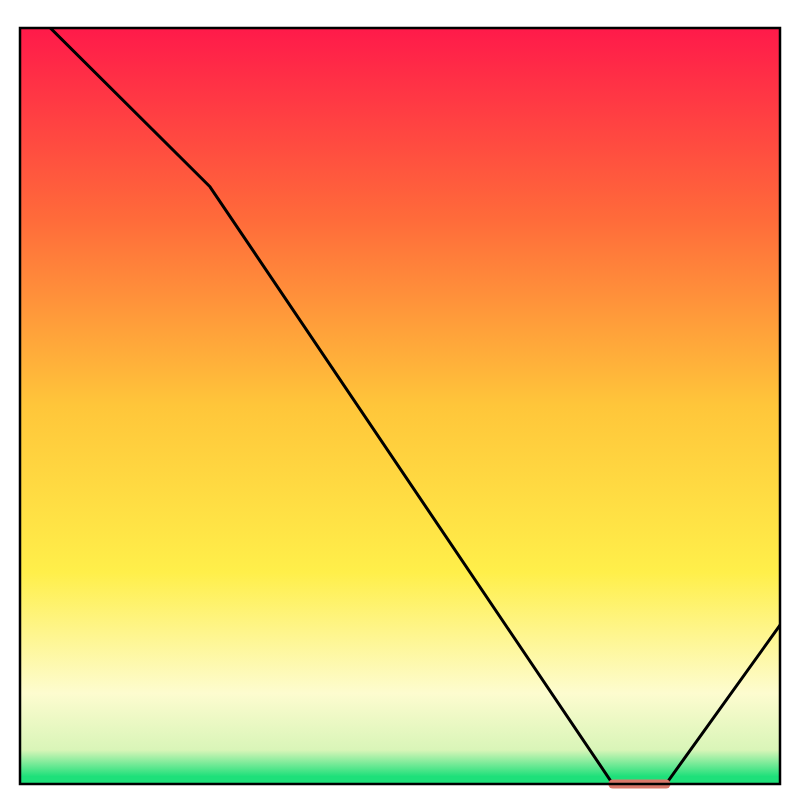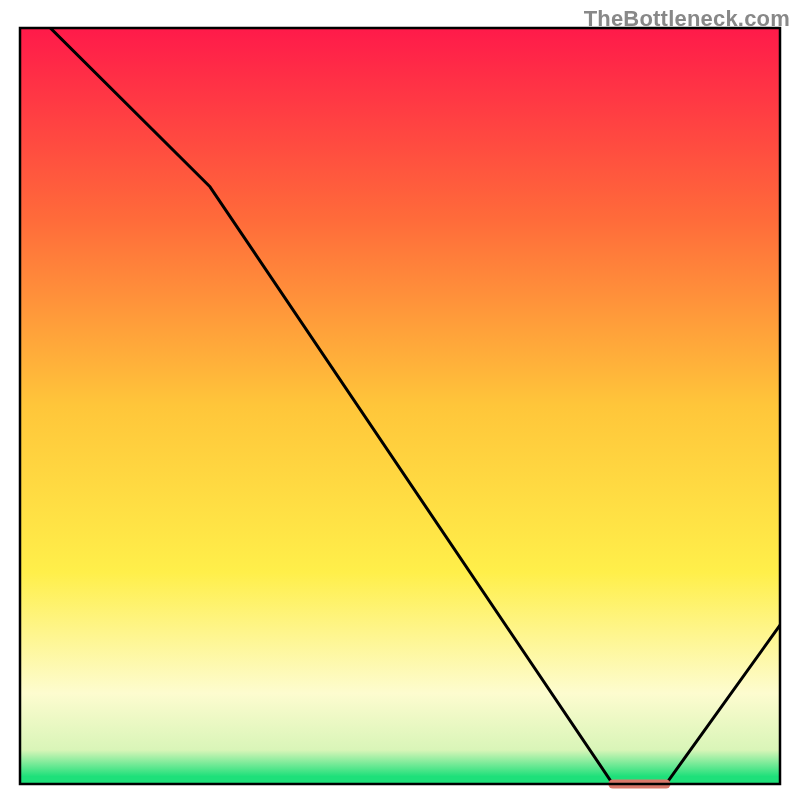--- a/index.html
+++ b/index.html
@@ -53,14 +53,13 @@
 
     <rect id="plot-bg" fill="url(#bg-grad)" clip-path="url(#plot-clip)" x="20" y="28" width="760" height="756"></rect>
 
     <path id="curve" fill="none" stroke="#000000" stroke-width="3" stroke-linejoin="round" stroke-linecap="round" clip-path="url(#plot-clip)" d="M 20.0 -2.2 L 210.0 186.8 L 612.8 784.0 L 666.0 784.0 L 780.0 625.2"></path>
 
     <line id="marker" stroke-width="9" stroke-linecap="round" x1="612.8000000000001" x2="666" y1="784" y2="784" stroke="#d9786a"></line>
 
     <rect id="frame" fill="none" stroke="#000000" stroke-width="2.5" x="20" y="28" width="760" height="756"></rect>
   </svg>
 
-  <div class="watermark">TheBottleneck.com</div>
 </div>
 
 </body></html>

